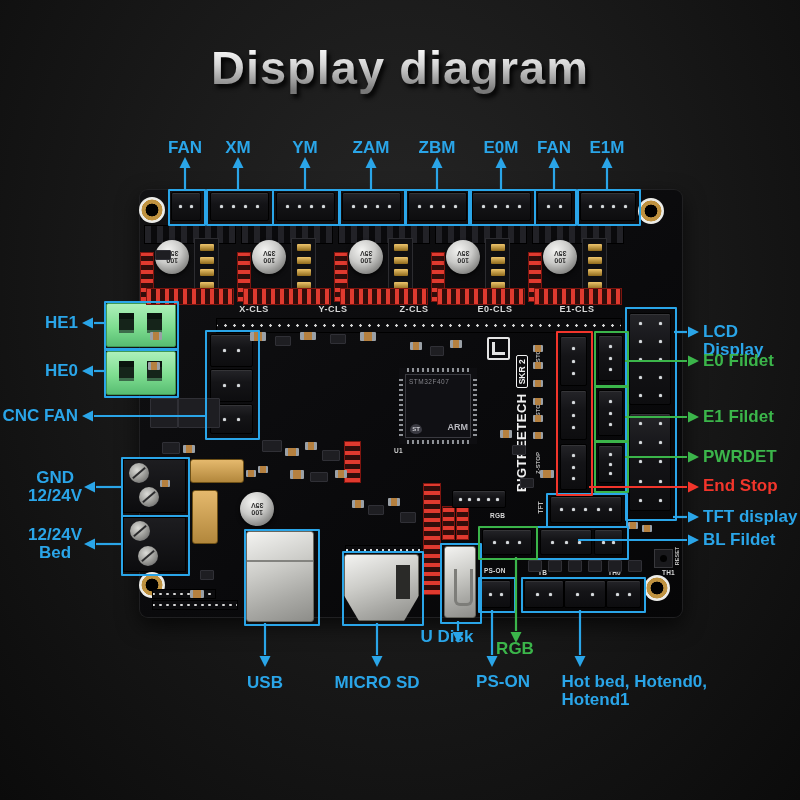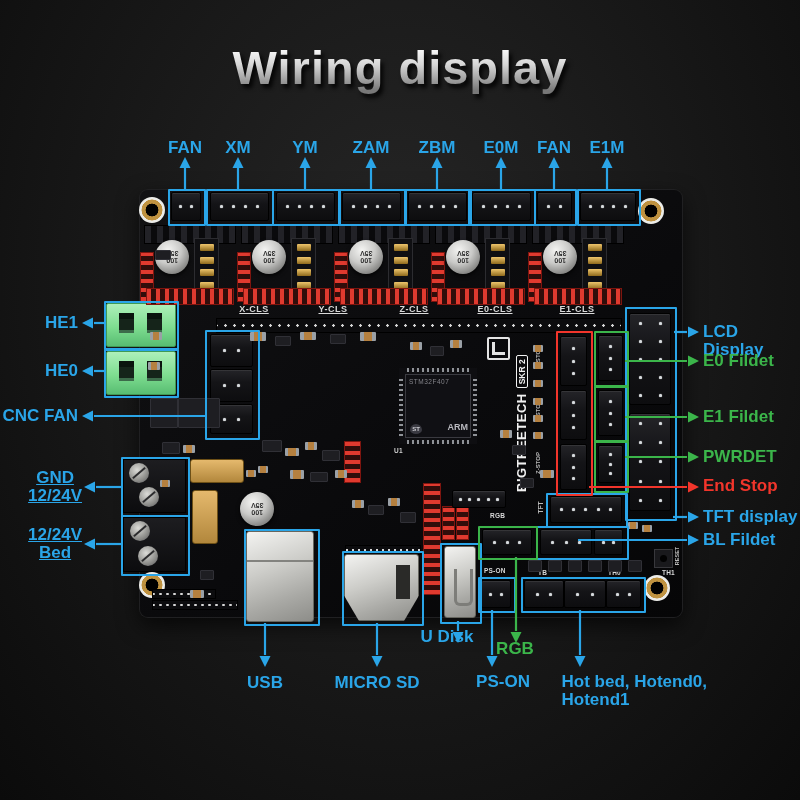--- a/index.html
+++ b/index.html
@@ -19,21 +19,21 @@
   .conn{position:absolute;background:linear-gradient(180deg,#242428,#141417 40%,#0d0d0f);
     border:1px solid #000;border-radius:2px;box-shadow:inset 0 1px 0 rgba(255,255,255,.08);
     display:flex;align-items:center;justify-content:space-evenly;}
   .conn.v{flex-direction:column;}
   .conn.g{display:grid;grid-template-columns:1fr 1fr;justify-items:center;align-items:center;}
   .pin{width:3px;height:3px;border-radius:50%;background:#d6dade;box-shadow:0 0 1px #fff;}
   .box{position:absolute;border:2px solid;pointer-events:none;border-radius:1px;}
   .b-cyan{border-color:var(--cyan);} .b-green{border-color:var(--green);} .b-red{border-color:var(--red);}
   .lbl{position:absolute;font-weight:bold;font-size:17px;line-height:18px;white-space:pre-line;}
   .c-cyan{color:var(--cyan);} .c-green{color:var(--green);} .c-red{color:var(--red);text-align:center;}
-  .ctr{transform:translateX(-50%);} .tc{text-align:center;text-decoration:underline;}
+  .ctr{transform:translateX(-50%);} .tc{text-align:center;}
   .silk{position:absolute;color:#d9d9d9;font-size:9px;font-weight:bold;letter-spacing:.5px;white-space:nowrap;}
   .silk.tiny{font-size:6.5px;letter-spacing:.2px;}
   .vsilk{position:absolute;font-size:6px;font-weight:bold;color:#b9b9b9;transform:rotate(-90deg);
     transform-origin:center;white-space:nowrap;text-align:center;}
   .dstrip{position:absolute;background:#0c0c0e;border:1px solid #000;
     background-image:radial-gradient(circle,#d8d8d8 1px,transparent 1.5px);
     background-size:9px 100%;background-position:4px center;background-repeat:repeat-x;}
   .cap{position:absolute;width:34px;height:34px;border-radius:50%;
     background:radial-gradient(circle at 38% 30%,#f4f4f2,#cacac8 42%,#8e8e8c 72%,#5c5c5a);
     box-shadow:0 2px 4px rgba(0,0,0,.8);display:flex;align-items:center;justify-content:center;}
@@ -89,21 +89,21 @@
   .smd.c{background:#1e1e22;border:1px solid #303036;}
   .udisk-slot{position:absolute;left:9px;top:22px;width:13px;height:34px;border:3px solid #7d7d79;
     border-top:none;border-radius:0 0 6px 6px;}
   svg{position:absolute;inset:0;pointer-events:none;}
 </style>
 </head>
 <body>
 
 <div id="stage">
 
-  <div class="title">Wiring display</div>
+  <div class="title">Display diagram</div>
 
   <div class="pcb"></div>
 
   <div class="hole" style="left:139px;top:197px"></div>
   <div class="hole" style="left:638px;top:198px"></div>
   <div class="hole" style="left:139px;top:572px"></div>
   <div class="hole" style="left:644px;top:575px"></div>
 
   <div class="dstrip" style="left:216px;top:318px;width:404px;height:13px"></div>
   <div class="dstrip" style="left:152px;top:589px;width:62px;height:8px;background-size:7px 100%"></div>

